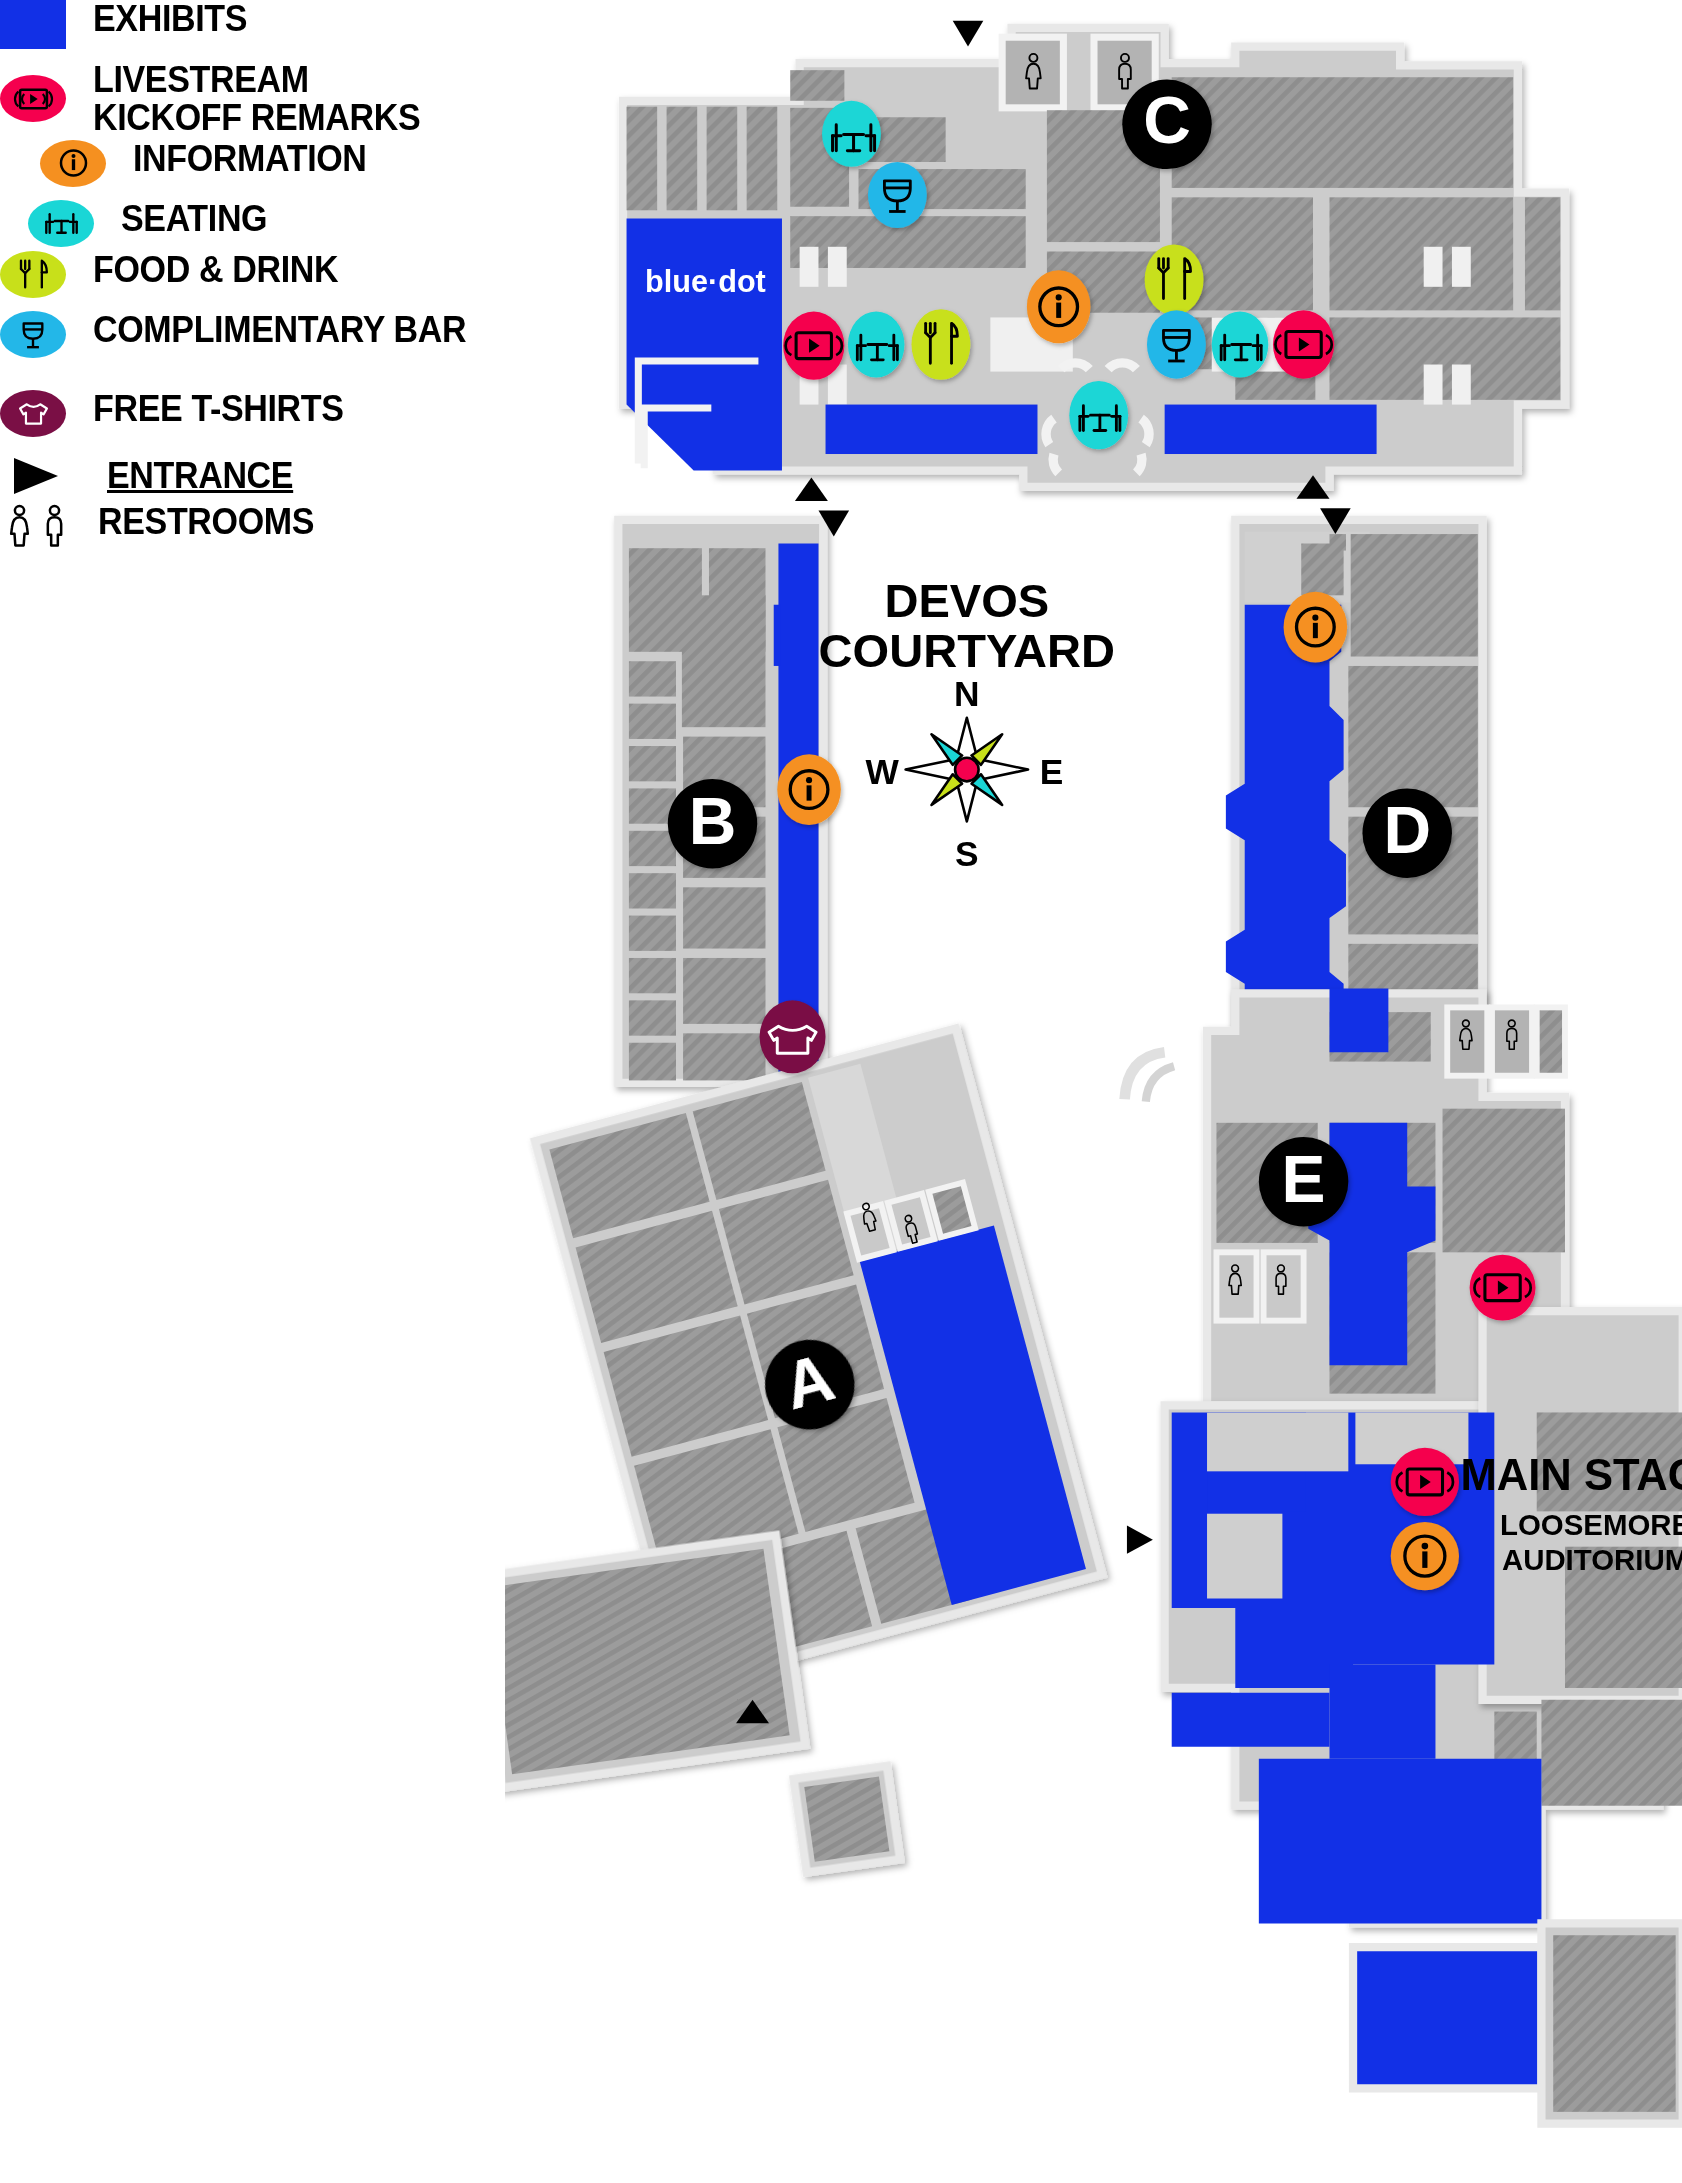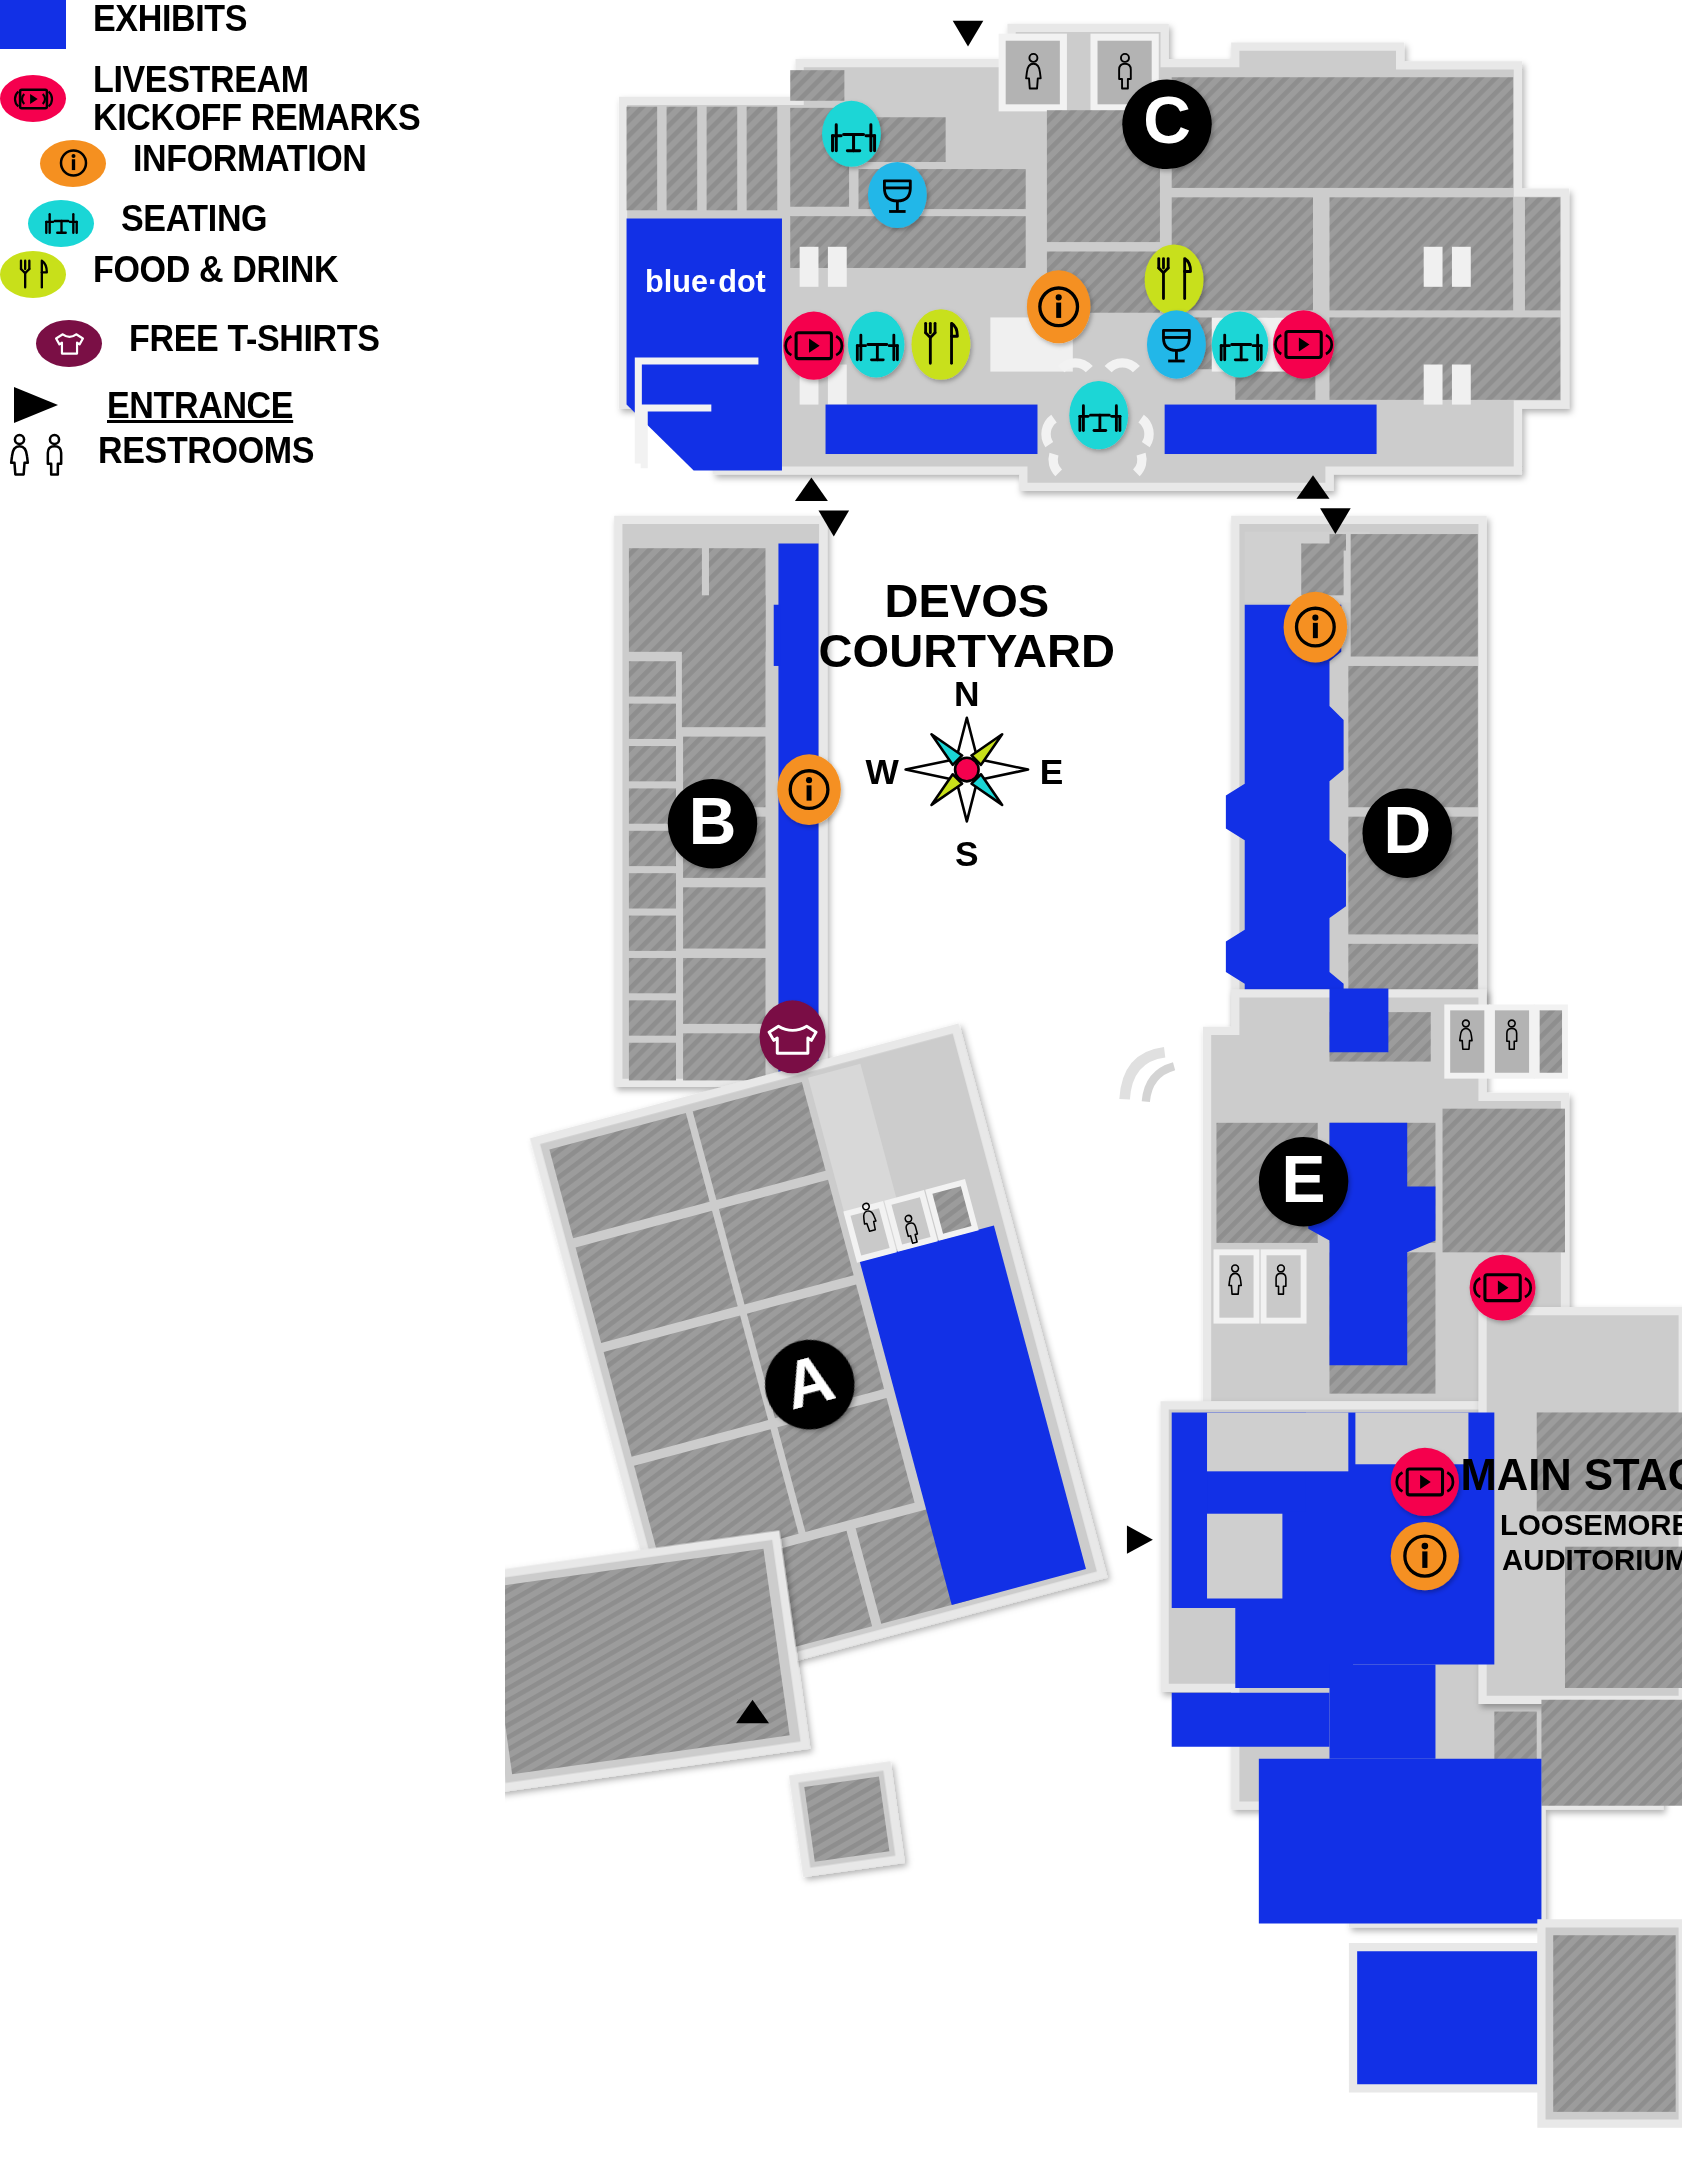--- a/index.html
+++ b/index.html
@@ -106,22 +106,37 @@
               <path d="M22 18 q-5 5 -5 5"></path>
             <path d="M37 8 q6 4 6 14 h-6 z"></path>
               <path d="M37 22 v18"></path>
           </g>
         </svg>
       </div>
     </div>
     <div class="legend-label"><span>FOOD &amp; DRINK</span></div>
   </div>
 
-
-  <div class="legend-row" style="margin-top:22px;padding-left:36px;">
+  <div class="legend-row" style="margin-top:13.5px;">
+    <div class="legend-key">
+      <div class="pill" style="background:#23b7e8">
+        <svg width="44" height="39" viewBox="0 0 52 46">
+          <g fill="none" stroke="#000" stroke-width="2.8" stroke-linejoin="round">
+            <path d="M15 10 h22 v7 q0 11 -11 11 q-11 0 -11 -11 z"></path>
+            <path d="M15 17 h22"></path>
+              <path d="M26 28 v9"></path>
+              <path d="M19 38 h14"></path>
+          </g>
+        </svg>
+      </div>
+    </div>
+    <div class="legend-label"><span>COMPLIMENTARY BAR</span></div>
+  </div>
+
+  <div class="legend-row" style="margin-top:32px;">
     <div class="legend-key">
       <div class="pill" style="background:#7a0f45">
         <svg width="47" height="37" viewBox="0 0 56 44">
           <path d="M20 11 L12 16 L16 23 L19 21 V34 H37 V21 L40 23 L44 16 L36 11 Q28 17 20 11 Z" fill="none" stroke="#fff" stroke-width="2.6" stroke-linejoin="round"></path>
         </svg>
       </div>
     </div>
     <div class="legend-label"><span>FREE T-SHIRTS</span></div>
   </div>
 

